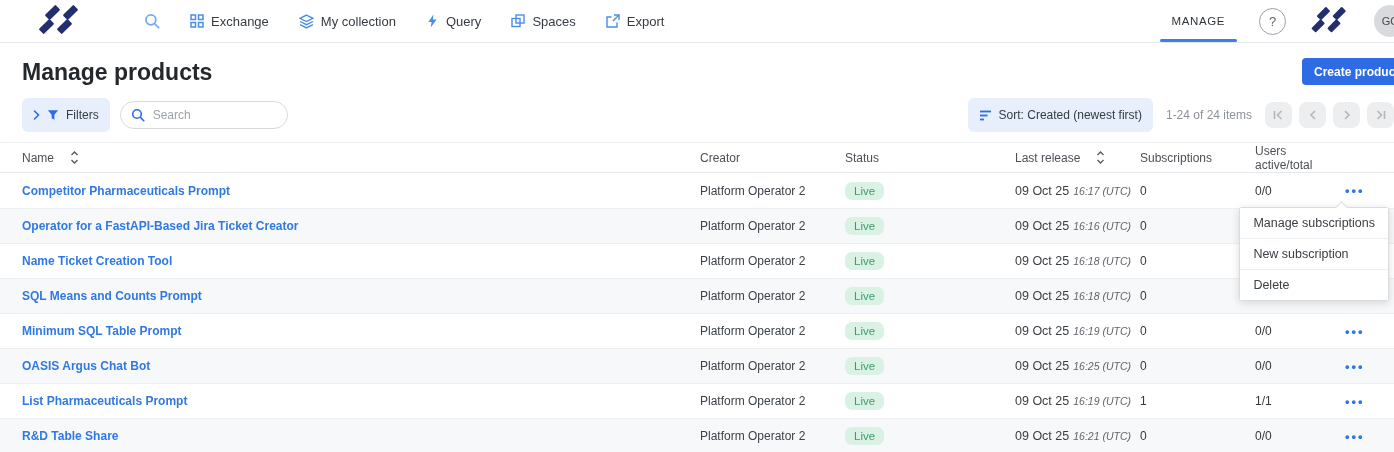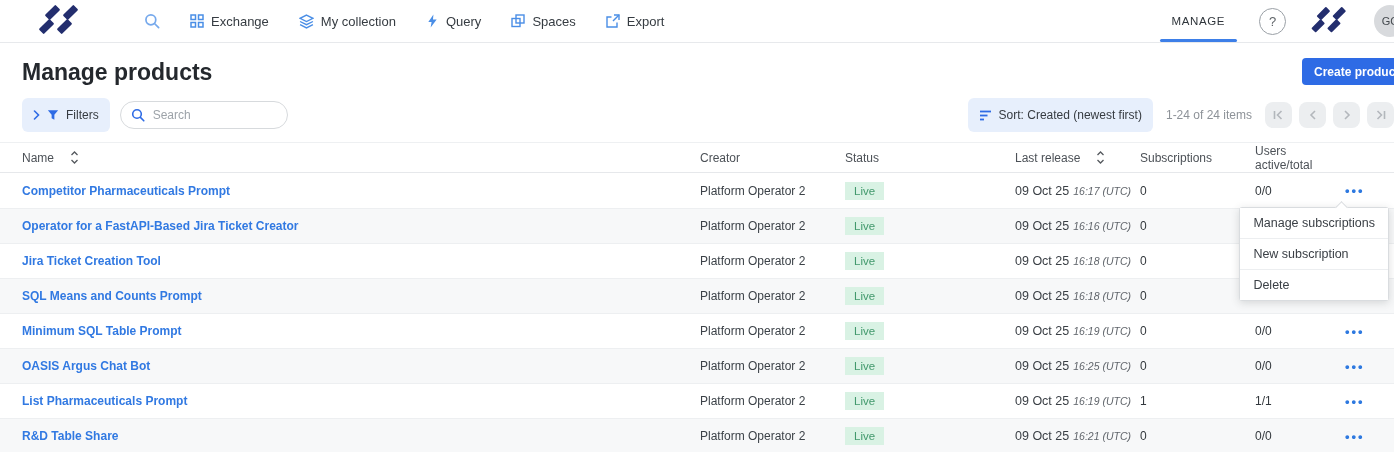--- a/index.html
+++ b/index.html
@@ -102,21 +102,21 @@
   }
   .th { display:flex; align-items:center; gap:16px; }
   .sort-glyph { display:flex; color:#55595e; }
   .tr { height:35px; font-size:12px; color:#33383d; }
   .tr.alt { background:#f7f8f9; }
   .tr + .tr { border-top:1px solid #edeff1; }
   .cell-name a { color:#3179e2; font-weight:bold; text-decoration:none; cursor:pointer; }
   .cell-creator { color:#3c4248; }
   .badge {
     display:inline-block; background:#d9f2e4; color:#41996c;
-    font-size:11.5px; padding:3px 9px; border-radius:0;
+    font-size:11.5px; padding:3px 9px; border-radius:7px;
   }
   .rel-date { font-size:12.5px; color:#3a3f45; }
   .rel-time { font-size:10.5px; color:#60656b; margin-left:4px;font-style:italic; }
   .dots {
     color:#2e79e0; font-weight:bold; font-size:13px; letter-spacing:2px; cursor:pointer;
   }
 
   
   .ctx-menu {
     position:absolute; top:207px; right:5px; min-width:114px;
@@ -343,21 +343,21 @@
       <div><span class="badge">Live</span></div>
       <div>
         <span class="rel-date">09 Oct 25</span><span class="rel-time">16:16 (UTC)</span>
       </div>
       <div>0</div>
       <div>0/0</div>
       <div><span class="dots">•••</span></div>
     </div>
 
     <div class="tr">
-      <div class="cell-name"><a>Jira Ticket Creation Tool</a></div>
+      <div class="cell-name"><a>Name Ticket Creation Tool</a></div>
       <div class="cell-creator">Platform Operator 2</div>
       <div><span class="badge">Live</span></div>
       <div>
         <span class="rel-date">09 Oct 25</span><span class="rel-time">16:18 (UTC)</span>
       </div>
       <div>0</div>
       <div>0/0</div>
       <div><span class="dots">•••</span></div>
     </div>
 

